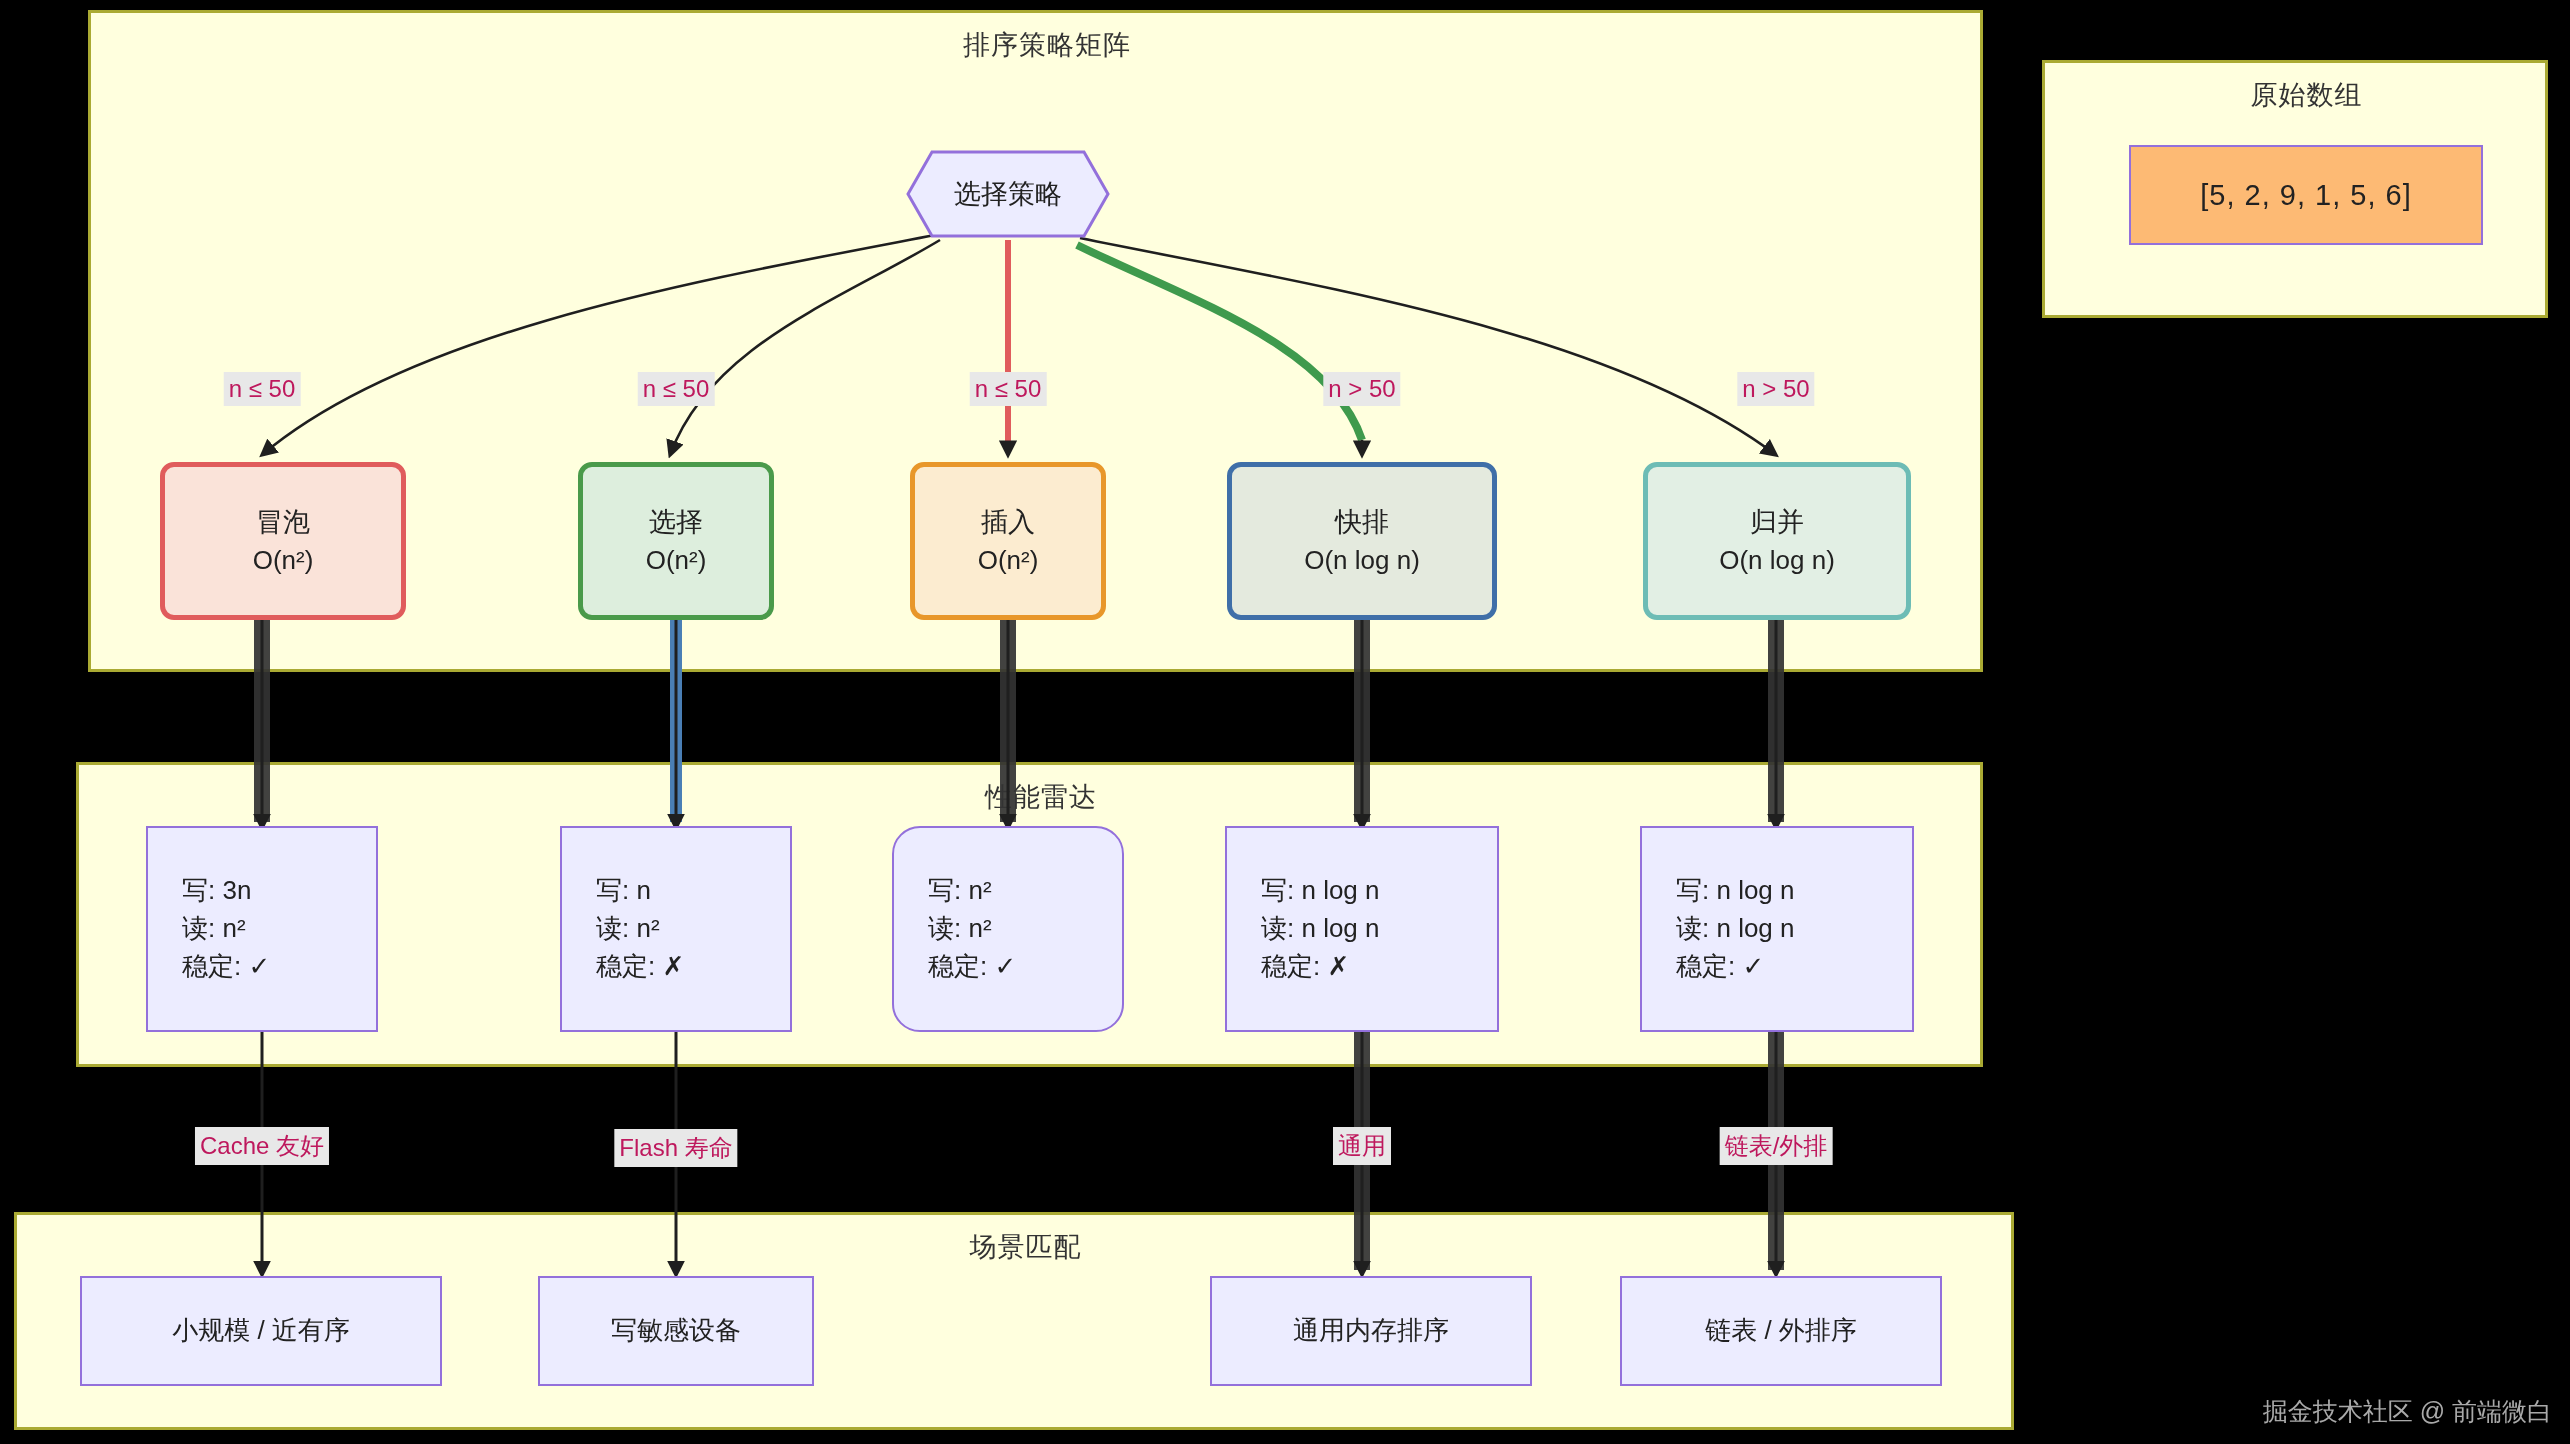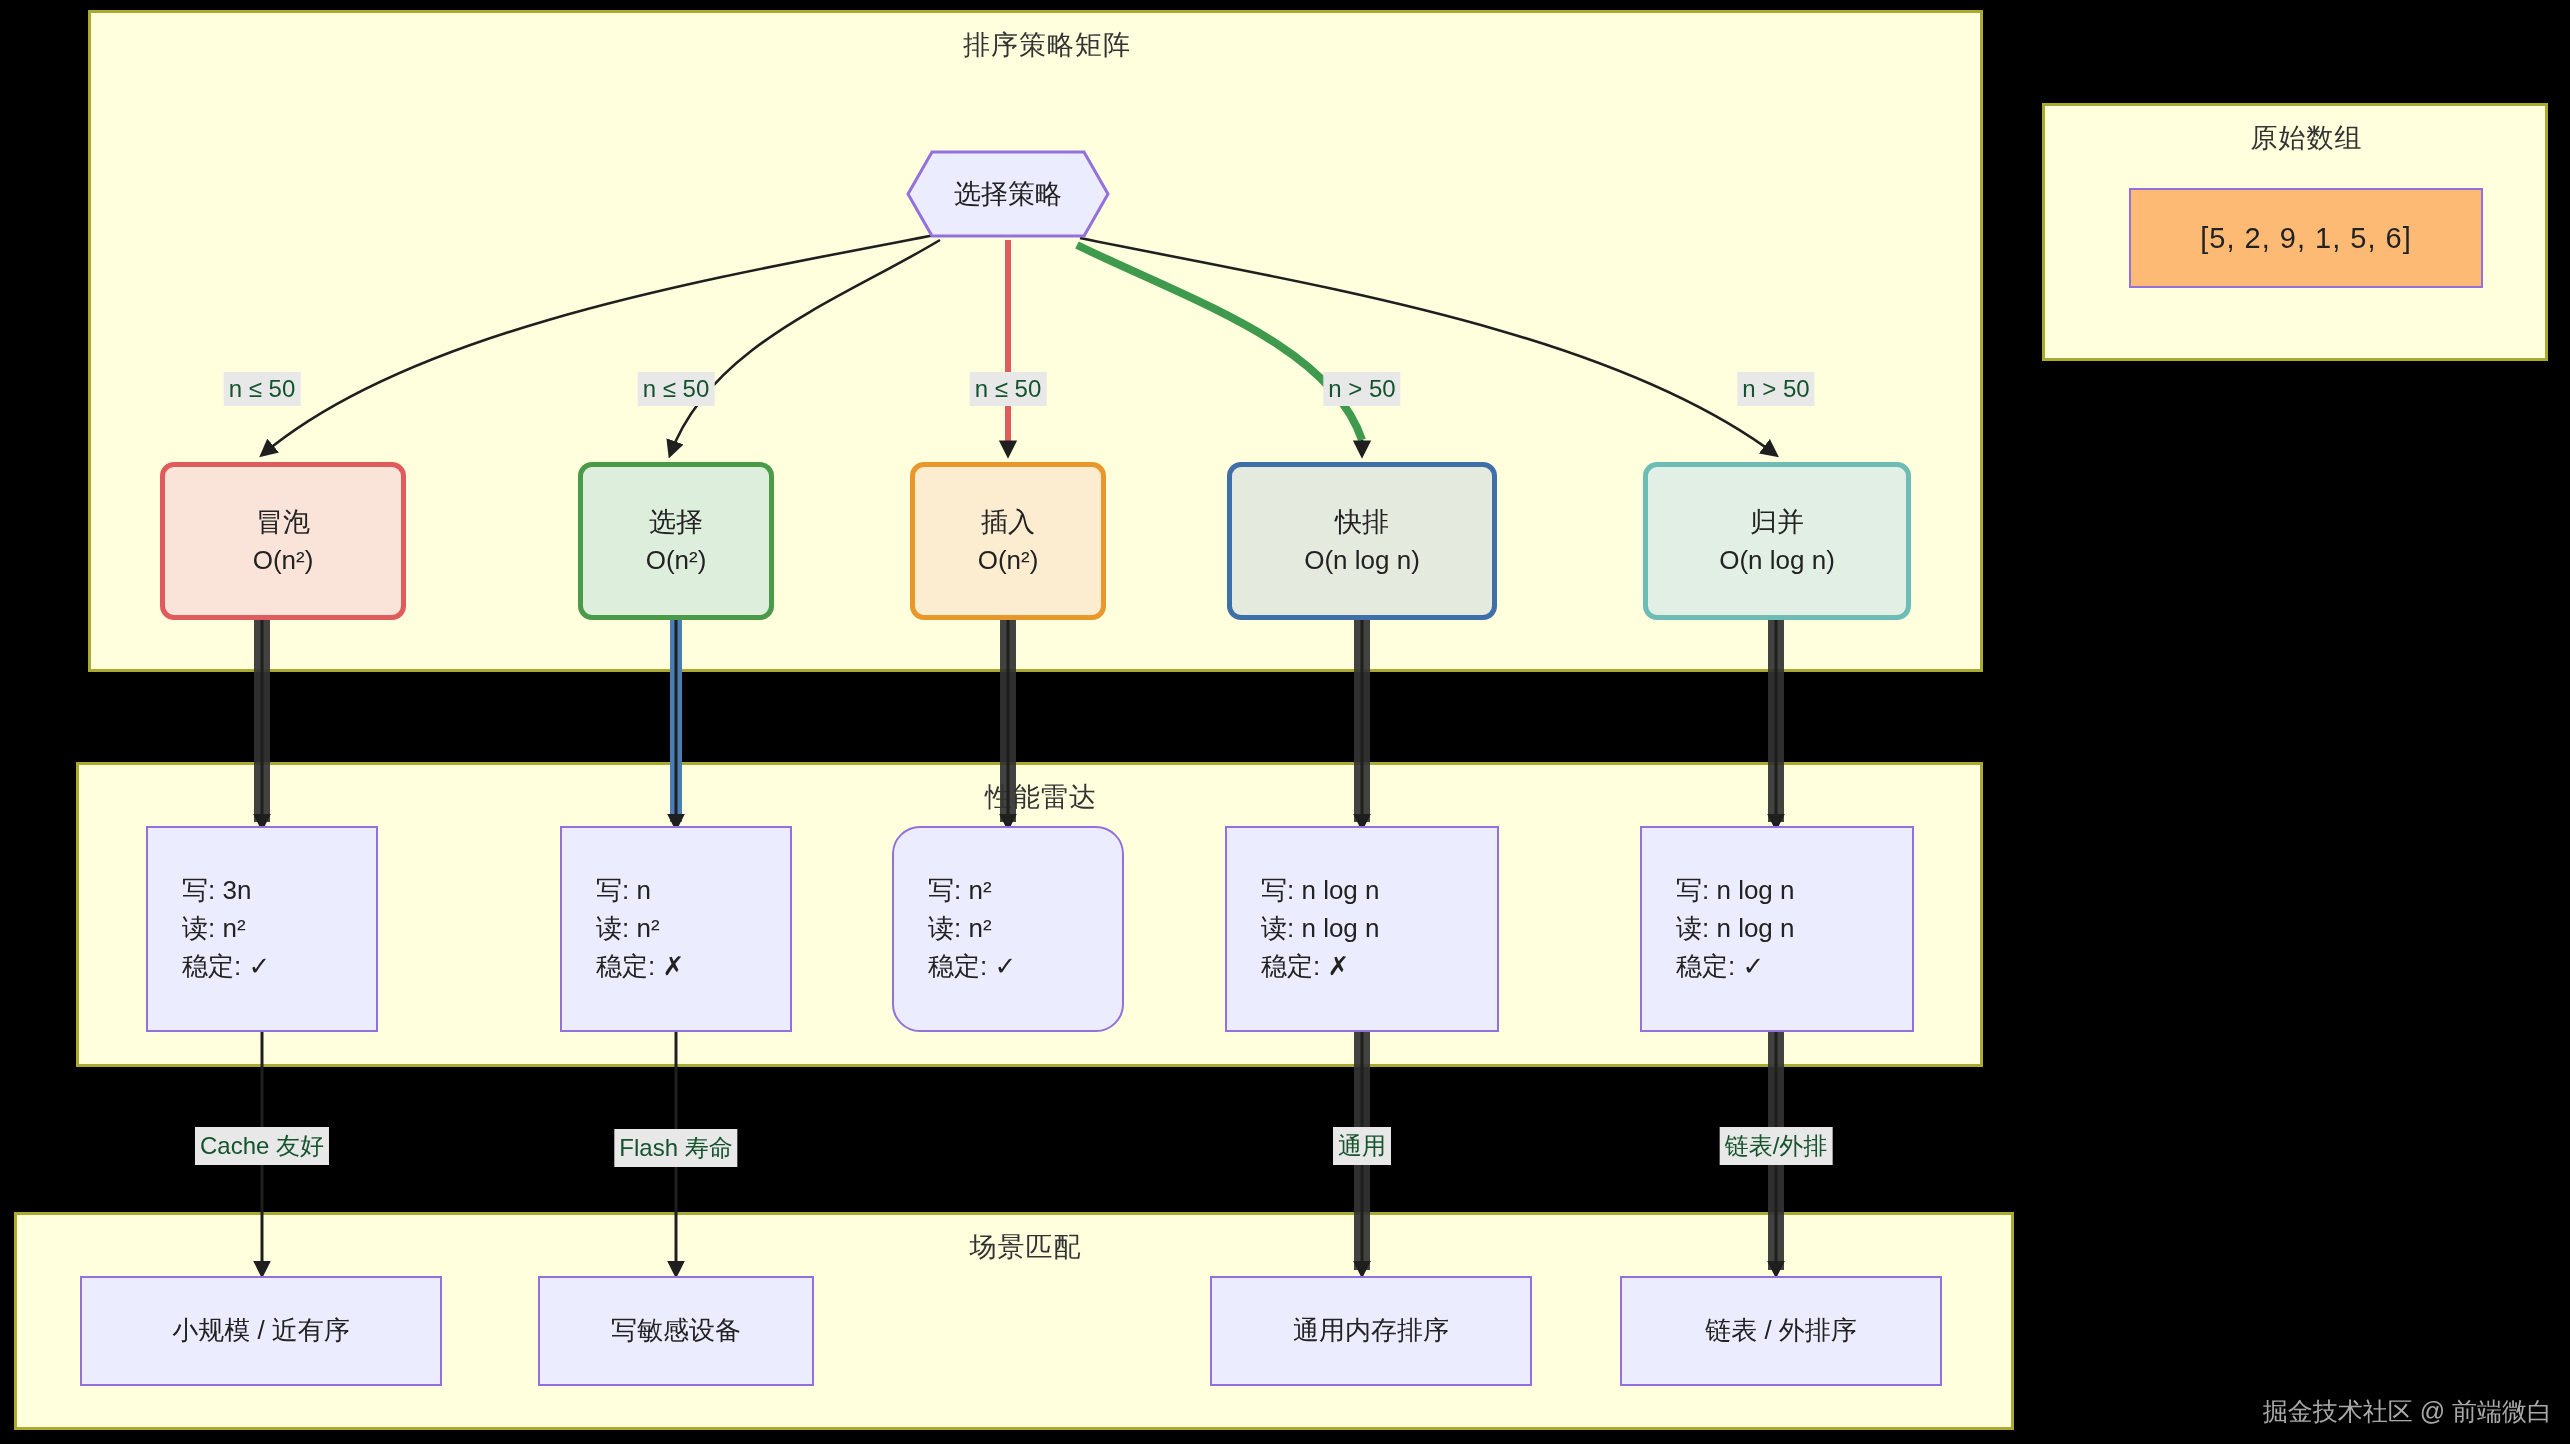--- a/index.html
+++ b/index.html
@@ -60,21 +60,21 @@
   .hexwrap{position:absolute;}
   .hexwrap .hexlabel{
     position:absolute;left:0;right:0;top:0;bottom:0;
     display:flex;align-items:center;justify-content:center;
     font-size:27px;color:#222;
   }
 
   .edge-label{
     position:absolute;
     background:#e8e8e8;
-    color:#14532d;
+    color:#be185d;
     font-size:24px;
     padding:3px 5px;
     white-space:nowrap;
     transform:translate(-50%,-50%);
   }
   .array-box{
     position:absolute;
     background:#fdba74;
     border:2px solid #9370db;
     display:flex;align-items:center;justify-content:center;
@@ -101,21 +101,21 @@
   </div>
 
   <div class="subgraph" style="left:76px;top:762px;width:1907px;height:305px;">
     <div class="sg-title">性能雷达</div>
   </div>
 
   <div class="subgraph" style="left:14px;top:1212px;width:2000px;height:218px;">
     <div class="sg-title">场景匹配</div>
   </div>
 
-  <div class="subgraph" style="left:2042px;top:60px;width:506px;height:258px;margin-top:43px;">
+  <div class="subgraph" style="left:2042px;top:60px;width:506px;height:258px;">
     <div class="sg-title">原始数组</div>
     <div class="array-box" style="left:84px;top:82px;width:350px;height:96px;">[5, 2, 9, 1, 5, 6]</div>
   </div>
 
   <svg id="wires" viewBox="0 0 2570 1444">
     <defs>
       <marker id="ah-dark" viewBox="0 0 10 10" refX="8" refY="5" markerWidth="7" markerHeight="7" orient="auto-start-reverse">
         <path d="M 0 0 L 10 5 L 0 10 z" fill="#1f1f1f"></path>
       </marker>
       <marker id="ah-dark2" viewBox="0 0 10 10" refX="8" refY="5" markerWidth="6" markerHeight="6" orient="auto-start-reverse">

